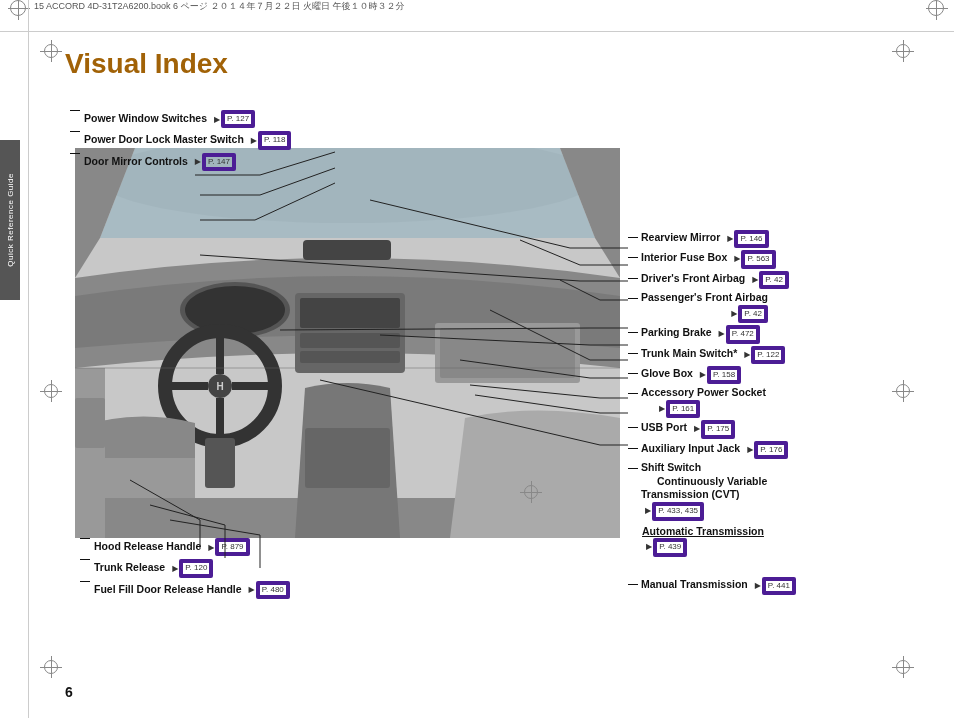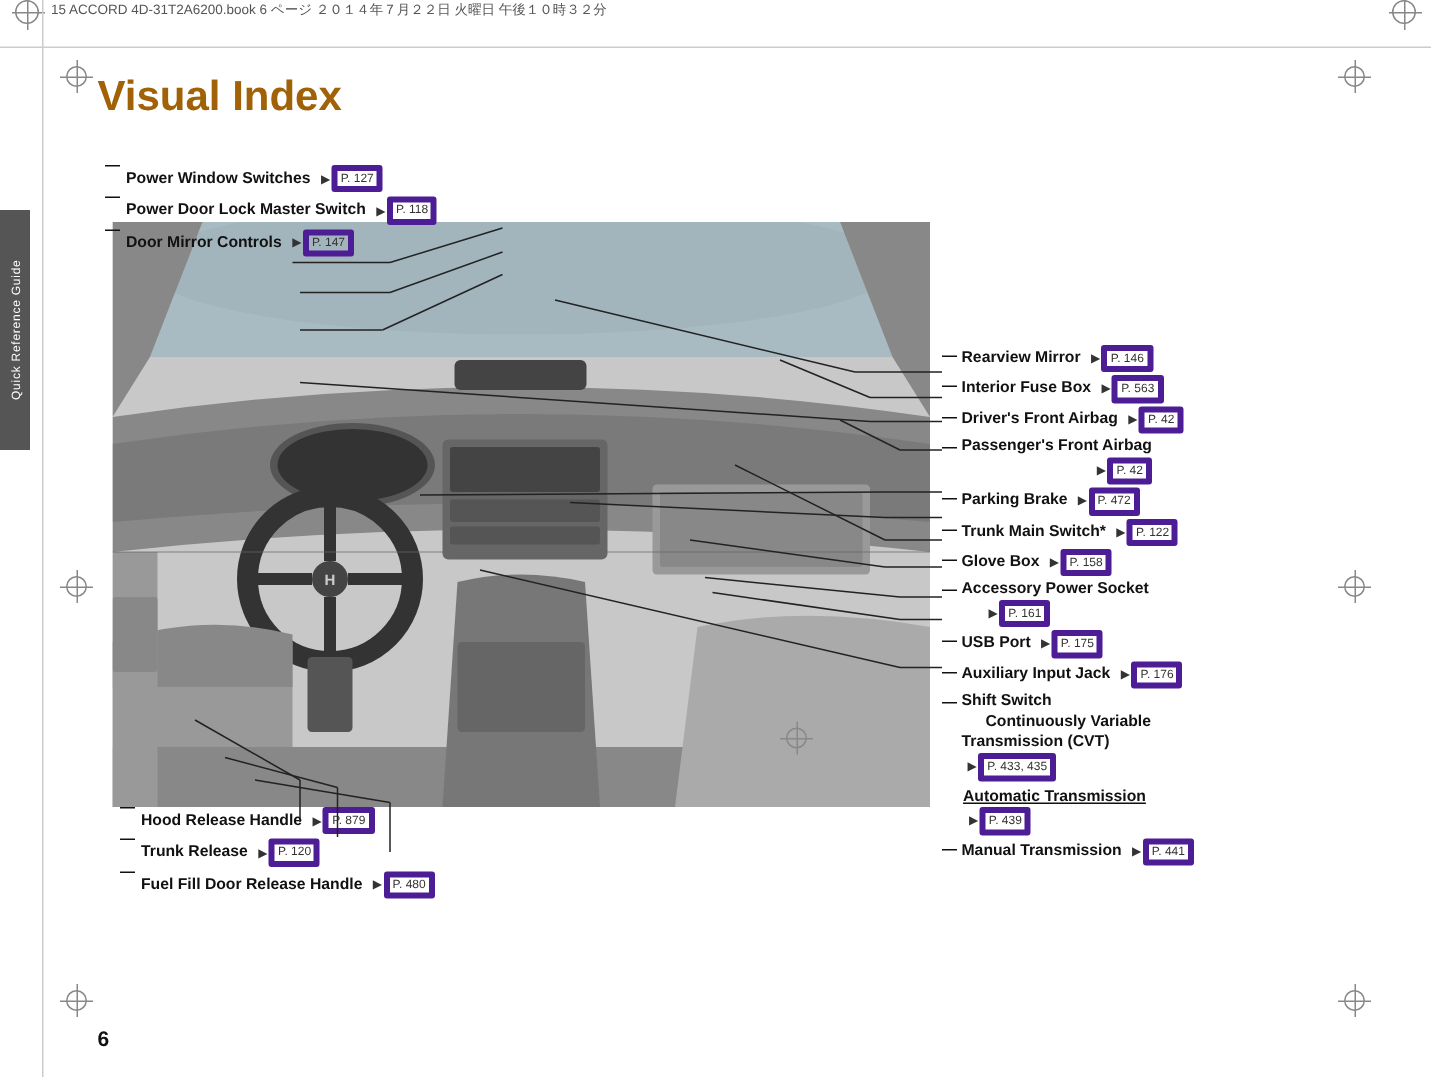--- a/index.html
+++ b/index.html
@@ -525,21 +525,21 @@
   </div>
   <div class="right-label-row" style="margin-top:4px;text-decoration:underline;">
     <span class="r-text" style="margin-left:14px;">
       <b>Automatic Transmission</b><br>
       <span class="ref-tag">
         <span class="arrow">▶</span>
         <span class="box">P. 439</span>
       </span>
     </span>
   </div>
-  <div class="right-label-row" style="margin-top:2px;">
+  <div class="right-label-row" style="margin-top:20px;">
     <span class="r-dash"></span>
     <span class="r-text">
       <b>Manual Transmission</b>
       <span class="ref-tag">
         <span class="arrow">▶</span>
         <span class="box">P. 441</span>
       </span>
     </span>
   </div>
 </div>

